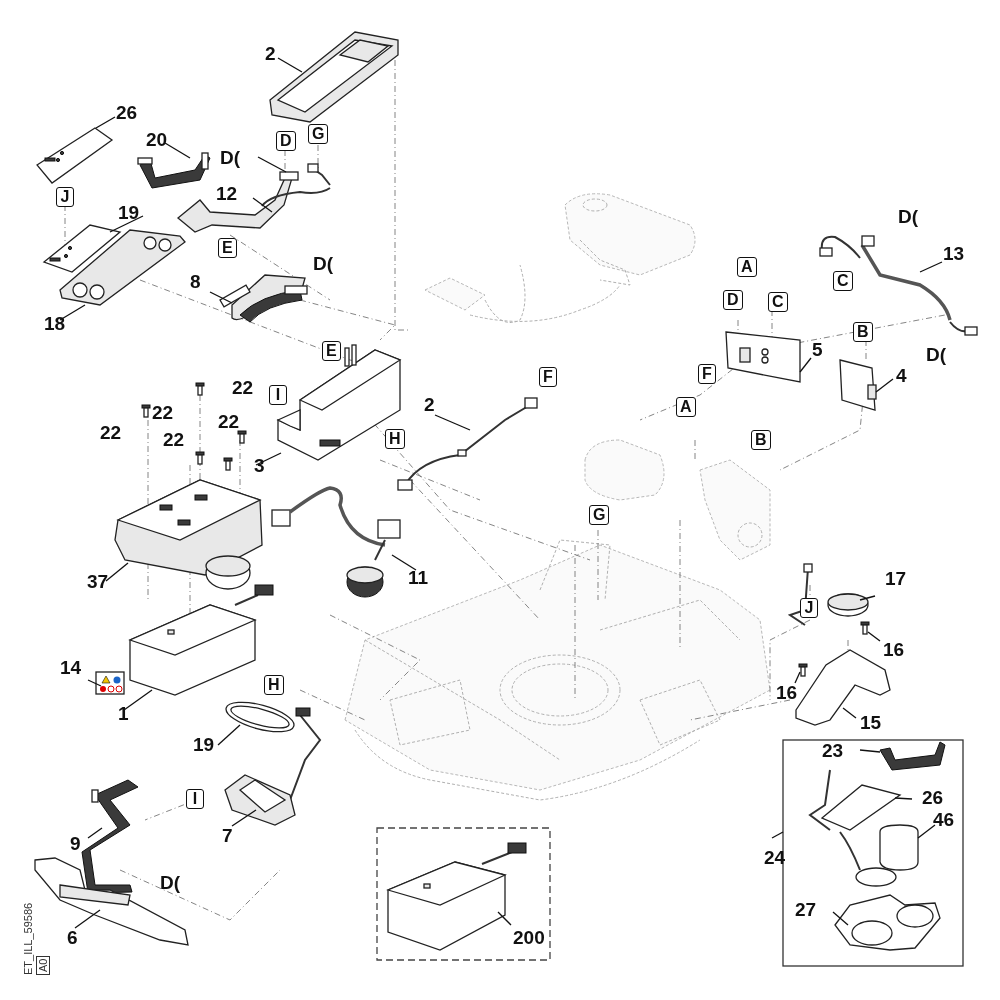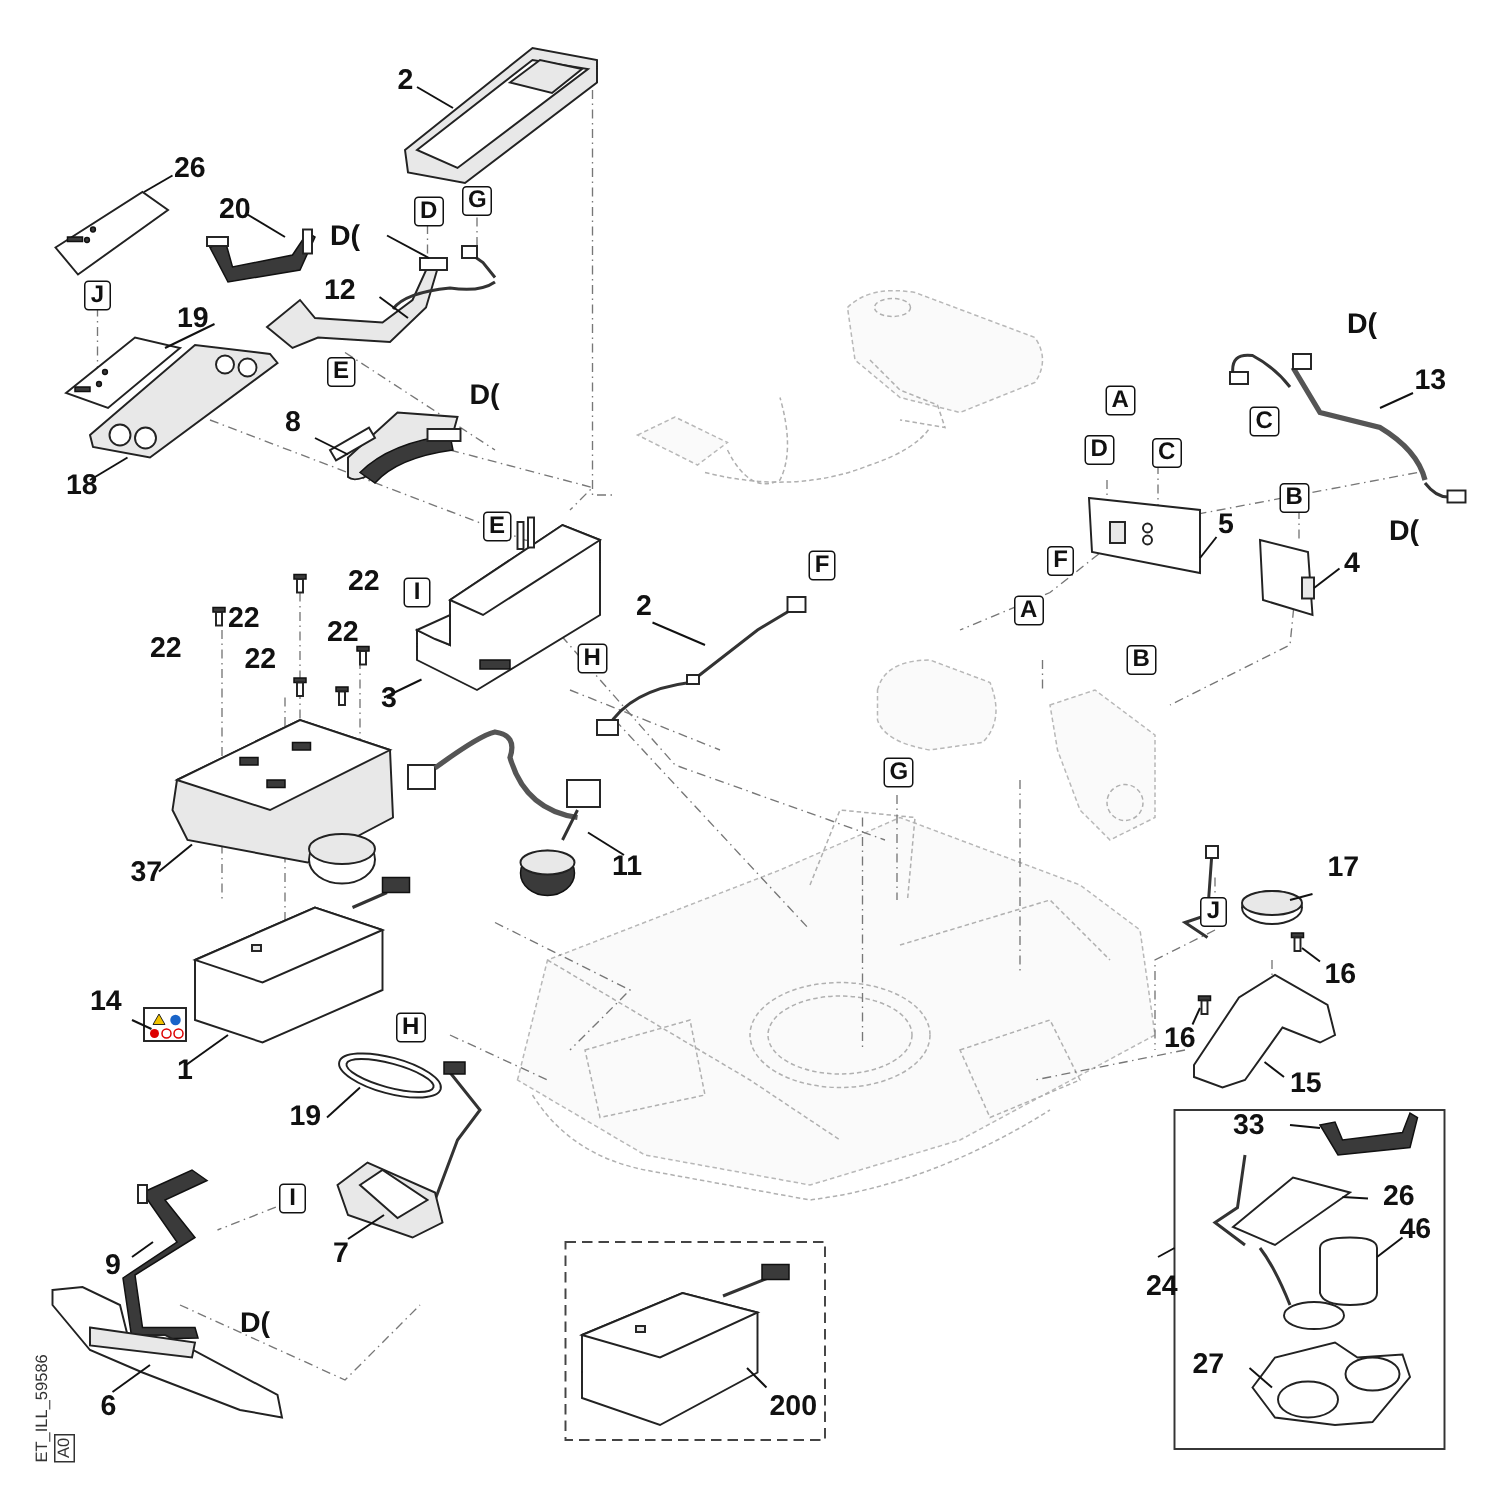--- a/index.html
+++ b/index.html
@@ -361,21 +361,21 @@
 <span class="callout" style="left:222px;top:826px">7</span>
 <span class="callout" style="left:70px;top:834px">9</span>
 <span class="callout" style="left:67px;top:928px">6</span>
 <span class="callout" style="left:812px;top:340px">5</span>
 <span class="callout" style="left:896px;top:366px">4</span>
 <span class="callout" style="left:943px;top:244px">13</span>
 <span class="callout" style="left:885px;top:569px">17</span>
 <span class="callout" style="left:883px;top:640px">16</span>
 <span class="callout" style="left:776px;top:683px">16</span>
 <span class="callout" style="left:860px;top:713px">15</span>
-<span class="callout" style="left:822px;top:741px">33</span>
+<span class="callout" style="left:822px;top:741px">23</span>
 <span class="callout" style="left:922px;top:788px">26</span>
 <span class="callout" style="left:933px;top:810px">46</span>
 <span class="callout" style="left:764px;top:848px">24</span>
 <span class="callout" style="left:795px;top:900px">27</span>
 <span class="callout" style="left:513px;top:928px">200</span>
 
 <span class="ref" style="left:276px;top:131px">D</span>
 <span class="ref" style="left:308px;top:124px">G</span>
 <span class="ref" style="left:56px;top:187px">J</span>
 <span class="ref" style="left:218px;top:238px">E</span>

